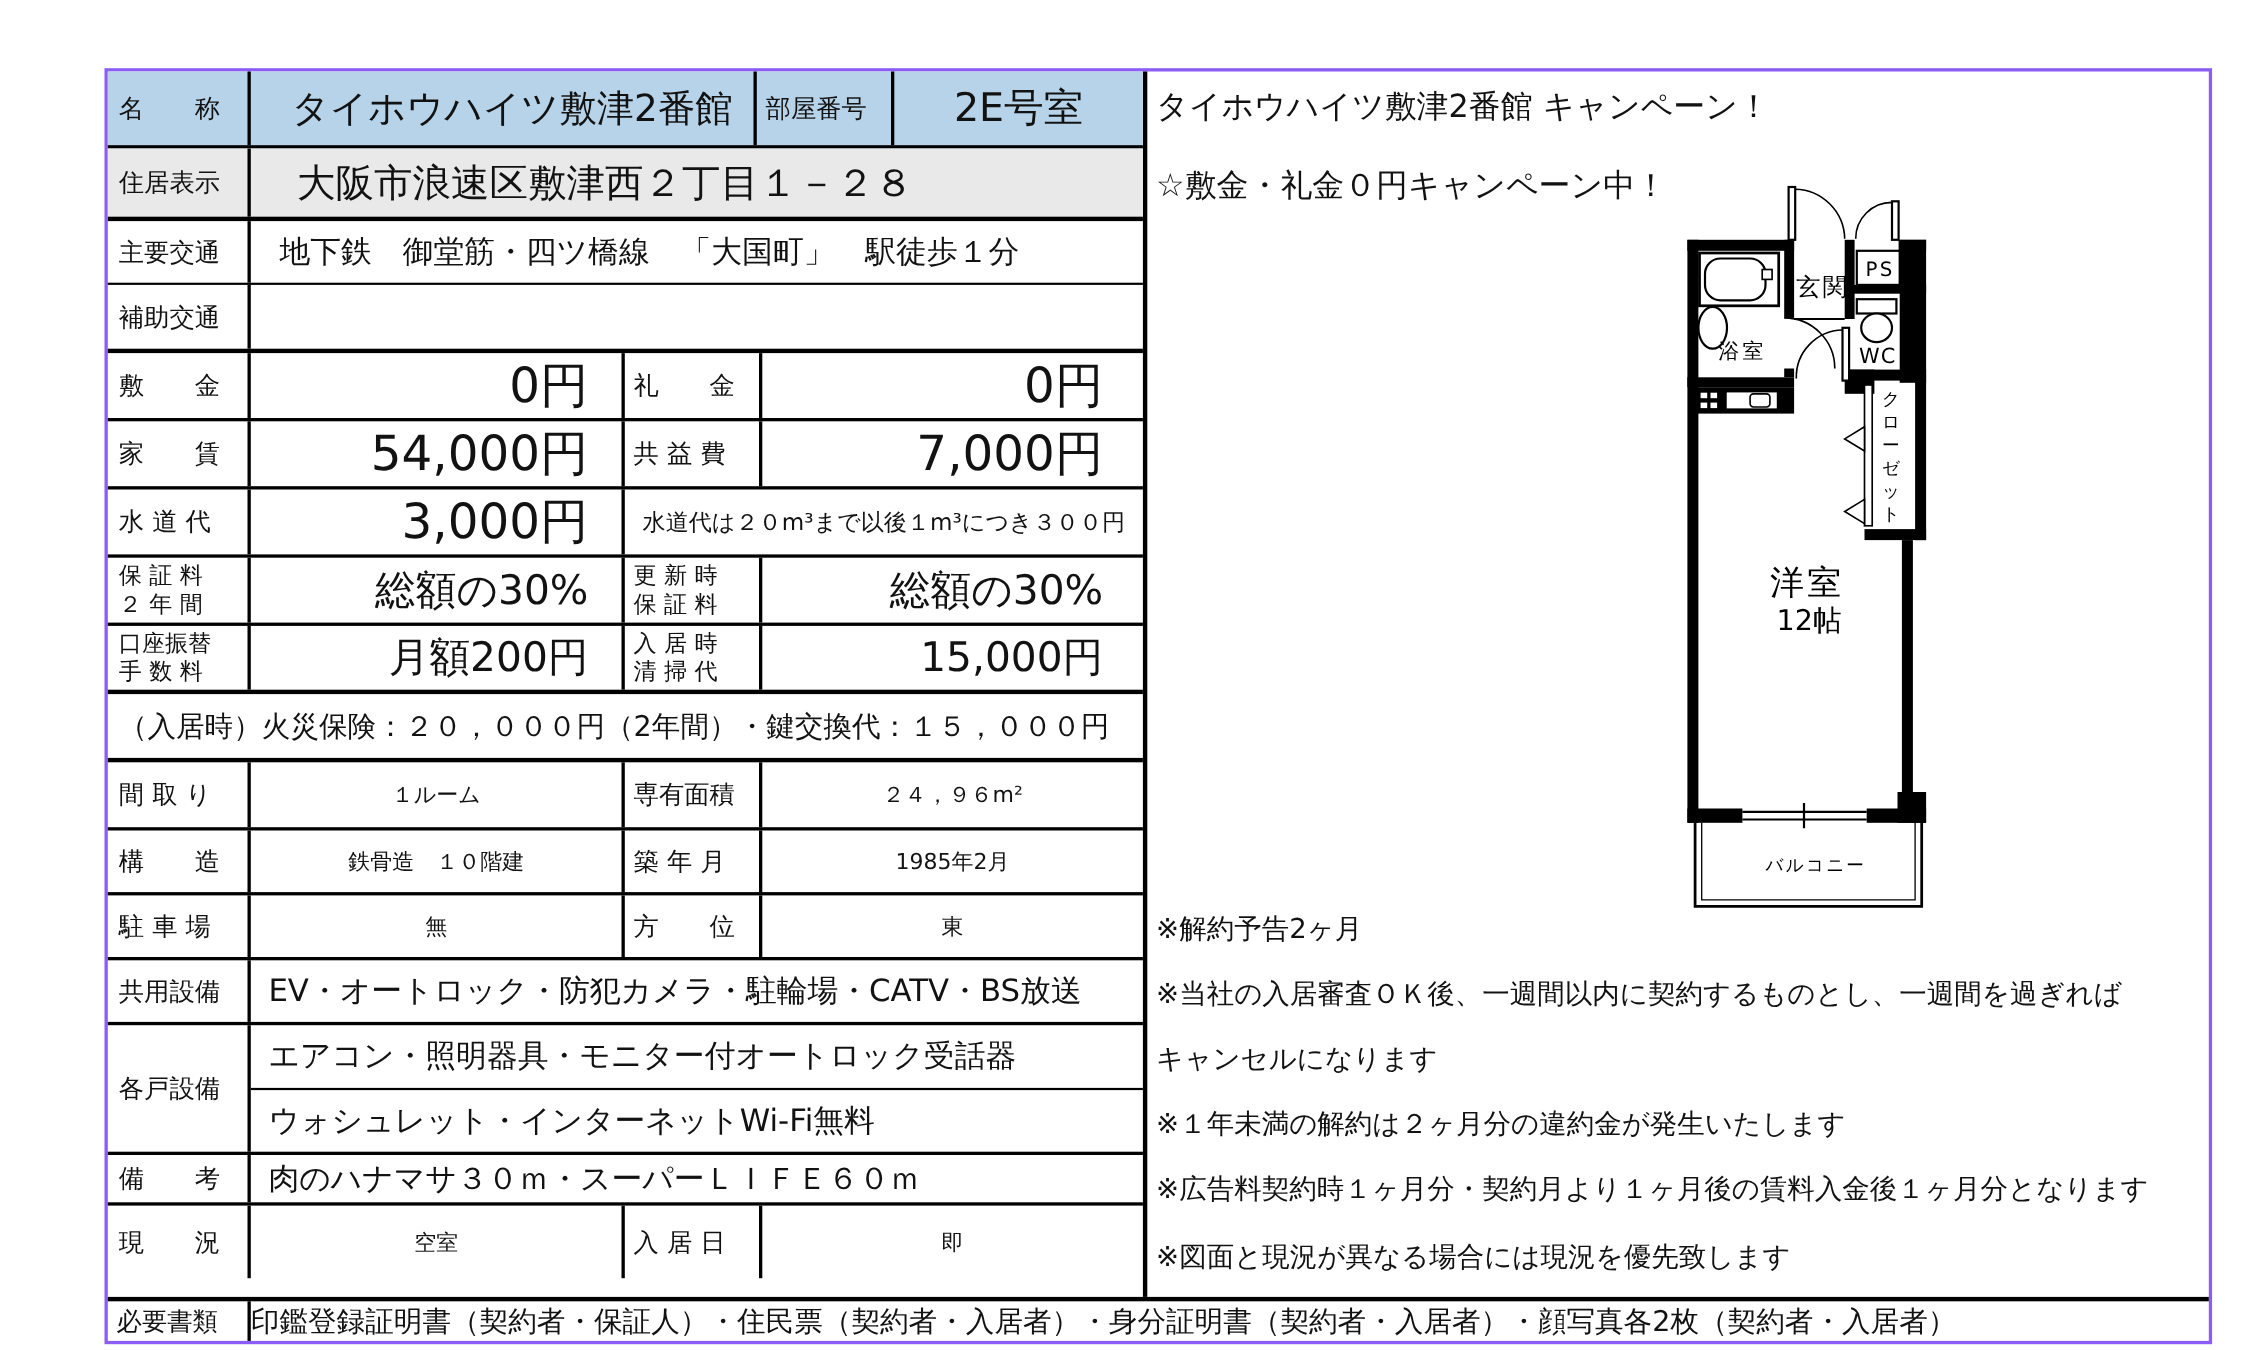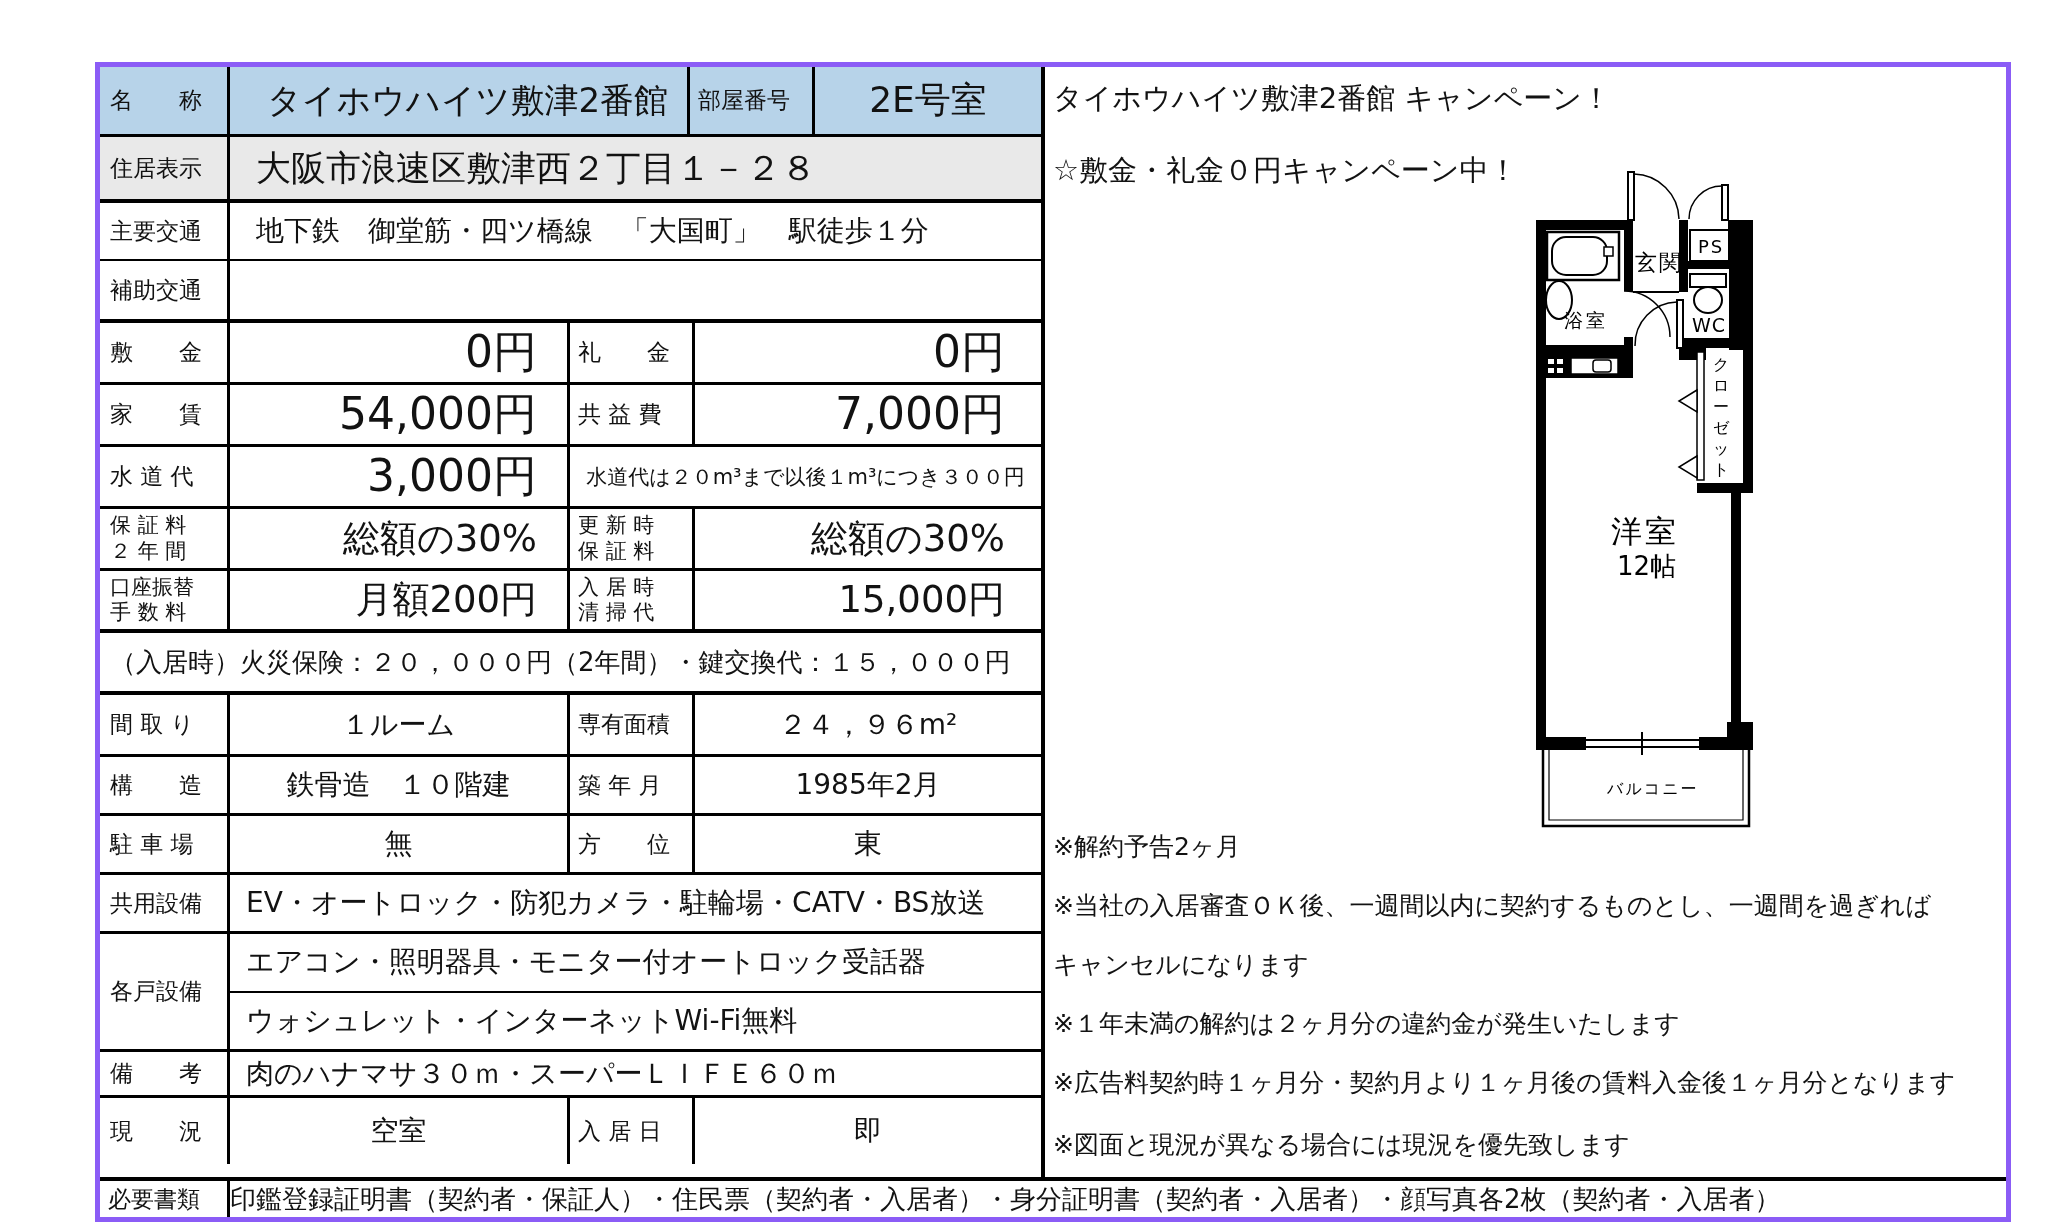--- a/index.html
+++ b/index.html
@@ -3,47 +3,47 @@
 <meta charset="utf-8">
 <style>
   html,body { margin:0; padding:0; background:#ffffff; }
   body {
     width:2056px; height:1227px; position:relative; overflow:hidden;
     font-family:"DejaVu Sans","Liberation Sans",sans-serif; color:#121212;
     -webkit-font-smoothing:antialiased;
   }
   .doc {
     position:absolute; left:95px; top:62px; width:1916px; height:1160px;
-    border:5px solid #8b5cf6; box-sizing:border-box;
+    border:3px solid #8b5cf6; box-sizing:border-box;
     display:flex; flex-direction:column; background:#fff;
   }
   .doc-main { flex:1; display:flex; min-height:0; }
   .left-table { width:945px; border-right:4px solid #000; box-sizing:border-box; display:flex; flex-direction:column; }
   .lt-row { display:flex; box-sizing:border-box; border-bottom:3px solid #000; }
   .lt-row.bb2 { border-bottom-width:2px; }
   .lt-row.bb4 { border-bottom-width:4px; }
   .lt-row.bb0 { border-bottom:none; }
   .c { box-sizing:border-box; border-right:3px solid #000; display:flex; align-items:center; min-width:0; }
   .c.last { border-right:none; }
   .lbl  { width:130px; font-size:23px; padding:0 10px; justify-content:flex-start; }
   .lbl2 { width:125px; font-size:23px; padding:0 8px; }
   .lbl-2line { flex-direction:column; justify-content:center; align-items:flex-start; font-size:21px; line-height:1.2; }
   .v1 { width:340px; }
   .v2 { flex:1; }
   .fee { justify-content:flex-end; font-size:44px; padding-right:30px; }
   .fee2 { justify-content:flex-end; font-size:44px; padding-right:36px; }
   .fee-m { justify-content:flex-end; font-size:37px; padding-right:30px; }
   .fee-m2 { justify-content:flex-end; font-size:37px; padding-right:36px; }
-  .ctr { justify-content:center; font-size:28px; }
+  .ctr { justify-content:center; font-size:20px; }
   .lft { justify-content:flex-start; font-size:28px; padding-left:16px; }
   .row-blue { background:var(--row-blue,#b7d3e9); }
   .row-gray { background:var(--row-gray,#e9e9e9); }
   .name-val { justify-content:center; font-size:34px; width:460px;padding-left:18px; }
   .room-val { justify-content:center; font-size:36px; }
-  .addr-val { justify-content:flex-start; font-size:35px; padding-left:26px; }
+  .addr-val { justify-content:flex-start; font-size:35px; padding-left:42px; }
   .note-cell { font-size:21px; justify-content:center; white-space:nowrap; }
   .span-cell { flex:1; font-size:26px; padding-left:10px; white-space:nowrap; }
   .unit-stack { flex:1; display:flex; flex-direction:column; }
   .unit-stack > div { flex:1; display:flex; align-items:center; font-size:28px; padding-left:16px; box-sizing:border-box; }
   .unit-stack > div:first-child { border-bottom:2px solid #000; }
   .docs-row { height:40px; border-top:4px solid #000; display:flex; box-sizing:border-box; }
   .docs-row .dlbl { width:130px; border-right:3px solid #000; box-sizing:border-box; display:flex; align-items:center; padding:0 8px; font-size:23px; }
   .docs-row .dval { flex:1; display:flex; align-items:center; font-size:26px; white-space:nowrap; }
   .right-panel { flex:1; position:relative; min-width:0; }
   .campaign { position:absolute; left:8px; font-size:29px; white-space:nowrap; }

